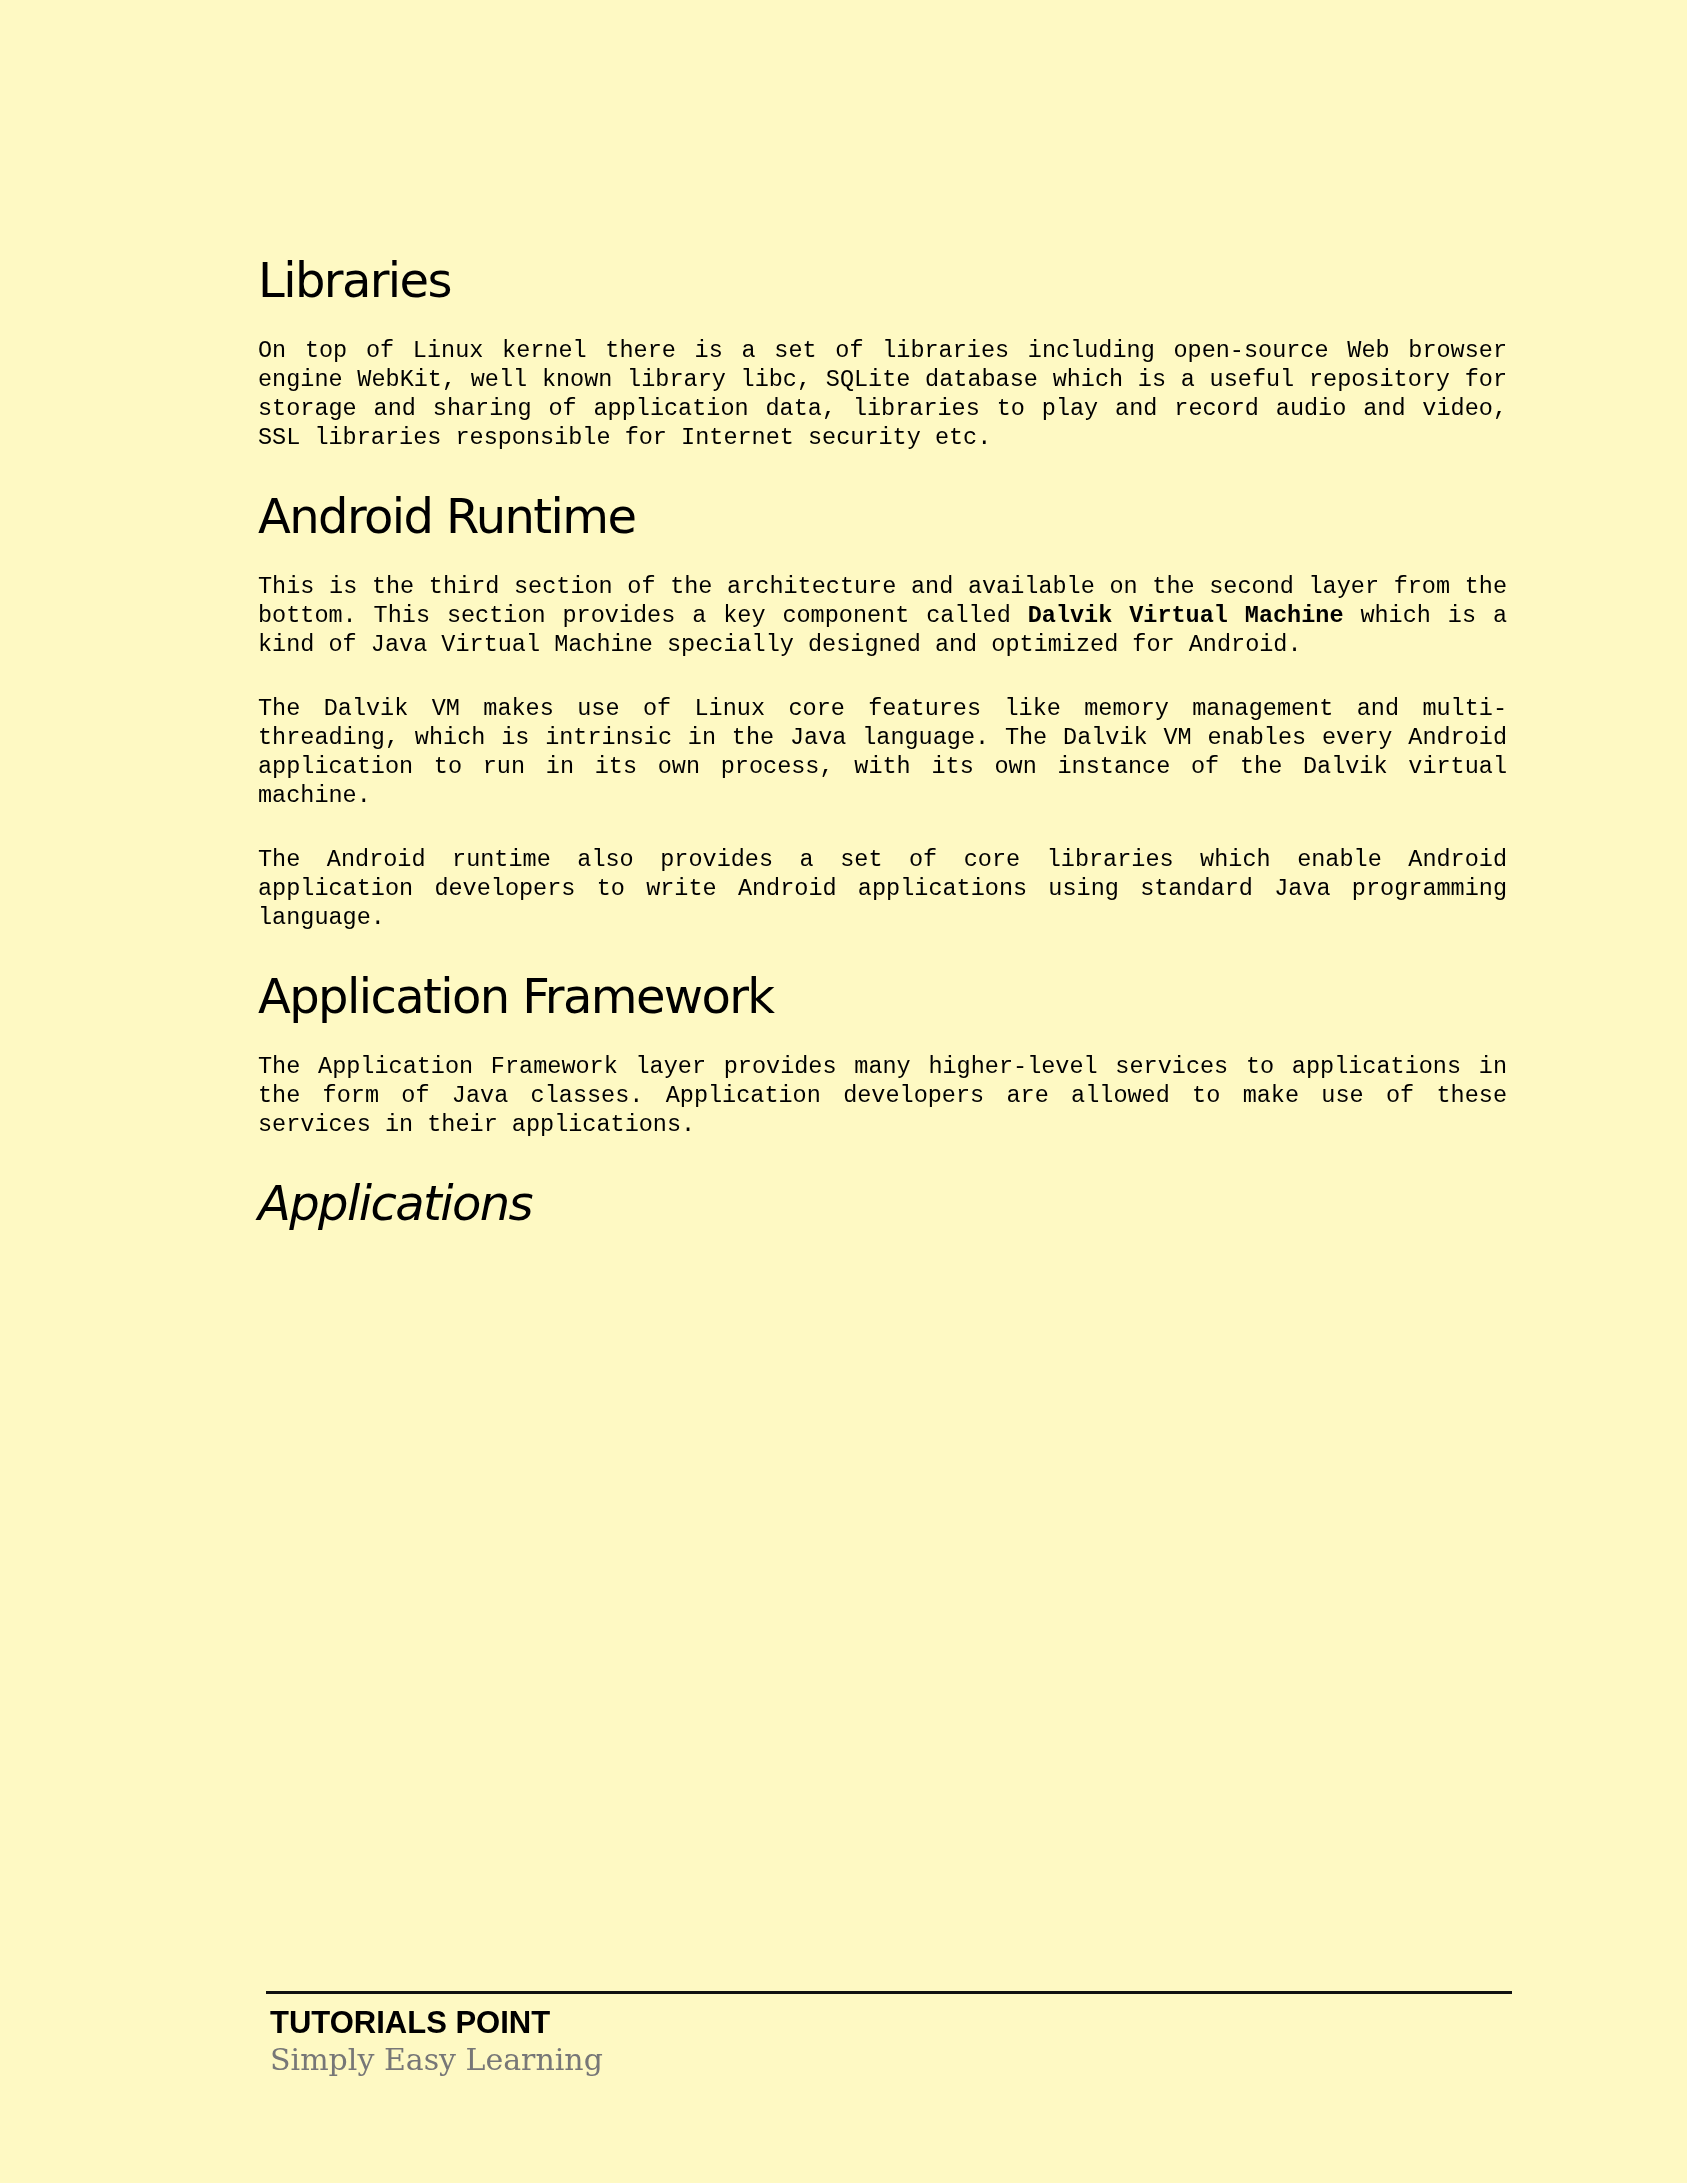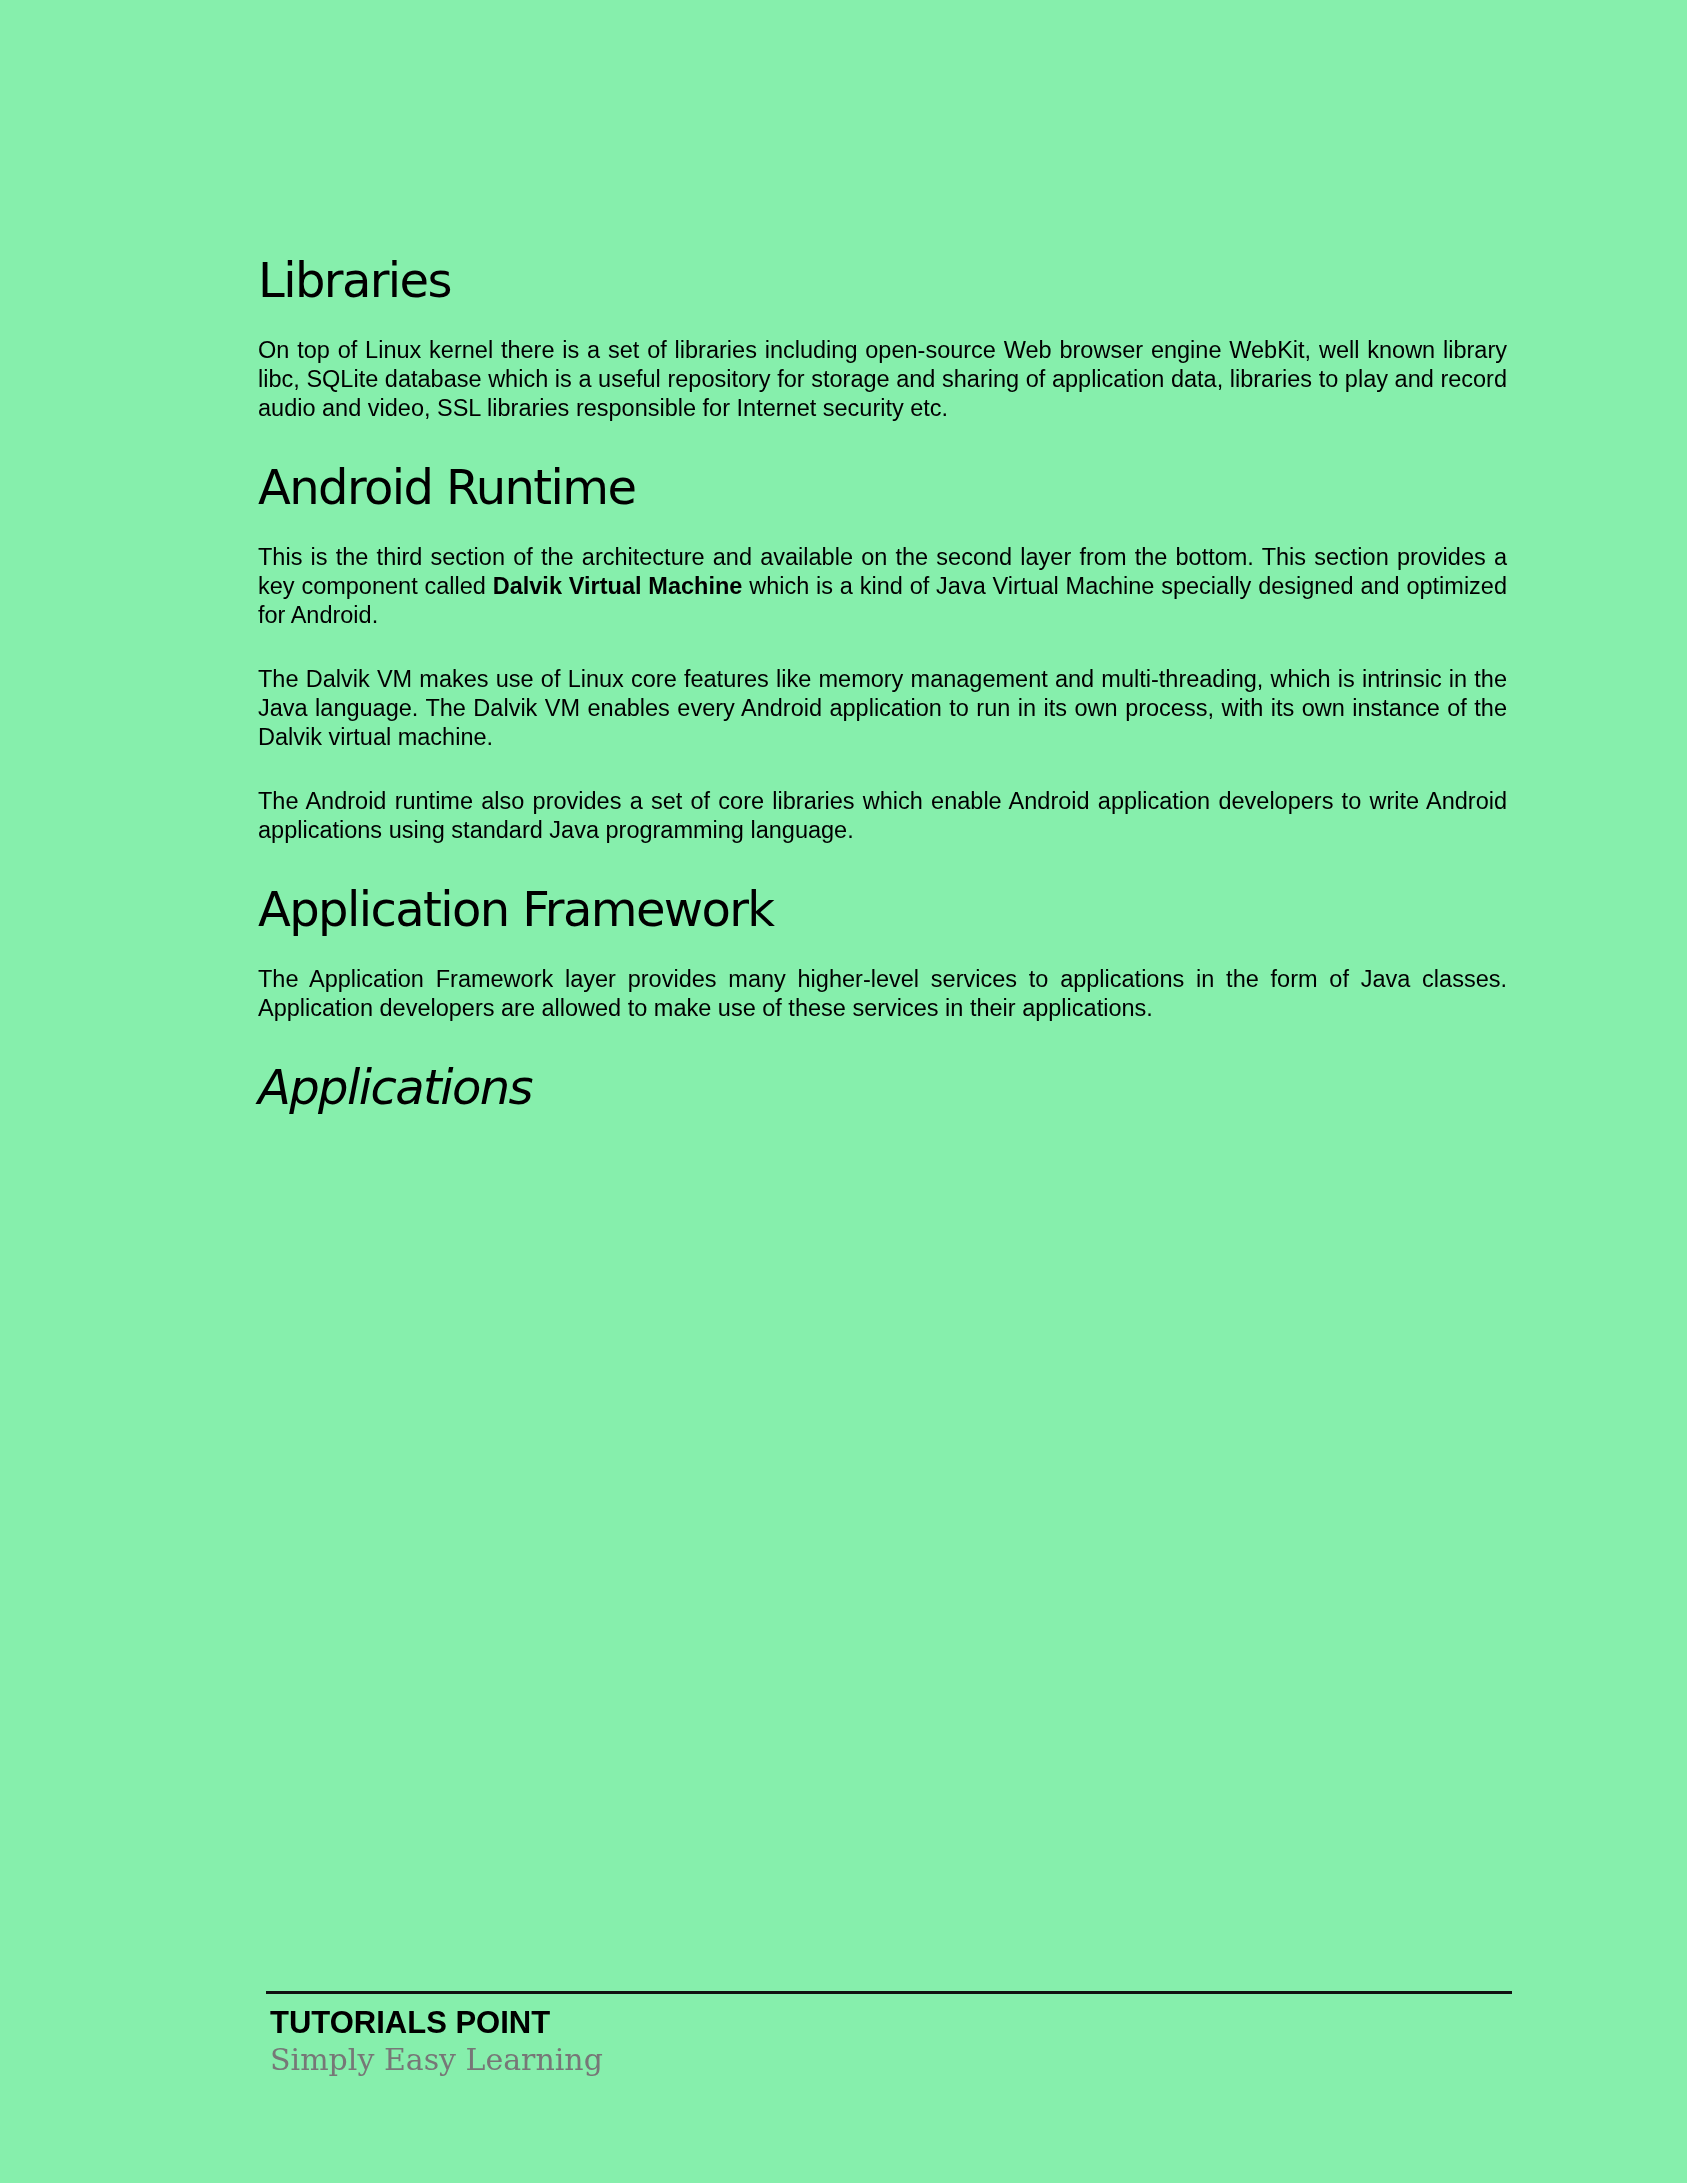--- a/index.html
+++ b/index.html
@@ -1,29 +1,29 @@
 <!DOCTYPE html>
 <html style="font-size:13px"><head>
   <meta charset="utf-8">
   <style>
     html, body { margin: 0; padding: 0; background: #ffffff; }
     body { width: 1687px; height: 2183px; position: relative; overflow: hidden; }
-    .page { position: absolute; left: 0; top: 0; width: 1687px; height: 2183px; background: #86efac; }
+    .page { position: absolute; left: 0; top: 0; width: 1687px; height: 2183px; background: #fef9c3; }
     .content { position: absolute; left: 258px; top: 247px; width: 1249px; }
     h2.sec {
       font-family: "DejaVu Sans", sans-serif;
       font-weight: normal;
       font-size: 48px;
       letter-spacing: -1.6px;
       color: #000;
       margin: 0;
       line-height: 66px;
     }
     p.body {
-      font-family: Liberation Sans, sans-serif;
+      font-family: Liberation Mono, monospace;
       font-size: 23.5px;
       line-height: 29px;
       color: #000;
       text-align: justify;
       margin: 0;
     }
     .footer-rule { position: absolute; left: 266px; top: 1991px; width: 1246px; height: 2.5px; background: #111; }
     .footer-brand {
       position: absolute; left: 270px; top: 2005px;
       font-family: "Liberation Sans", sans-serif; font-weight: bold;

